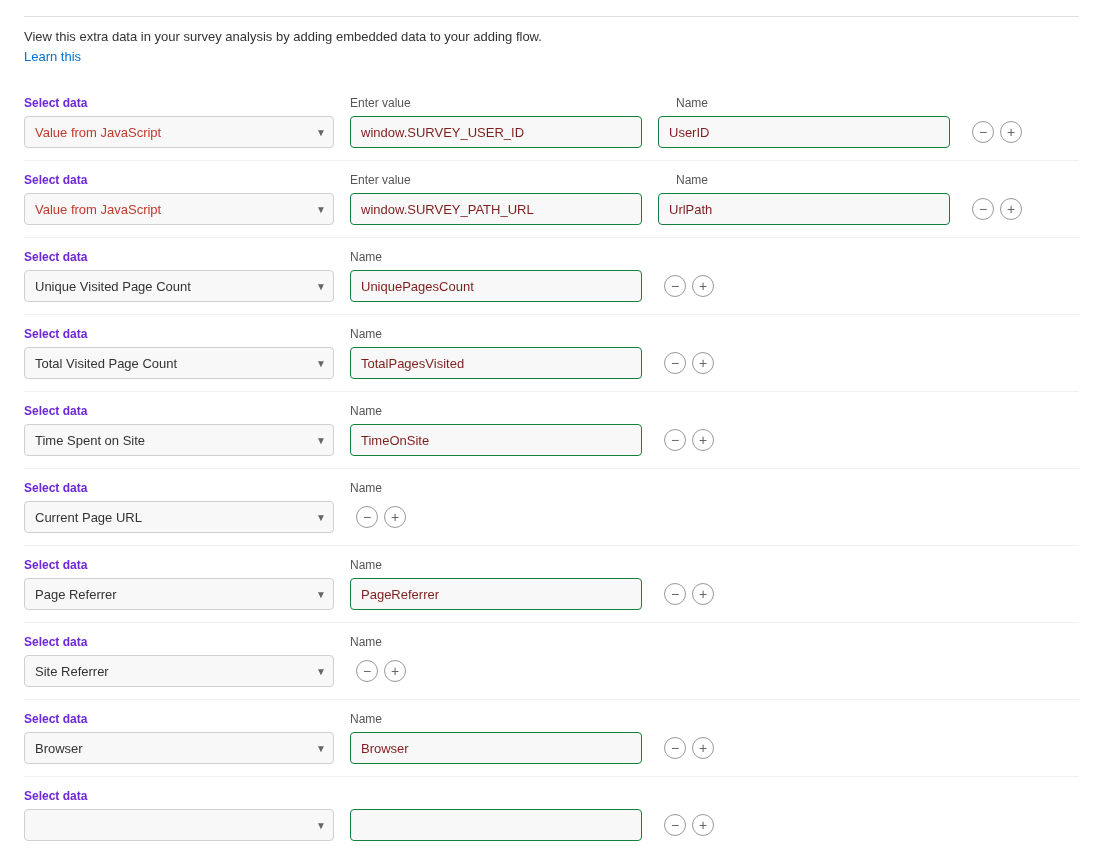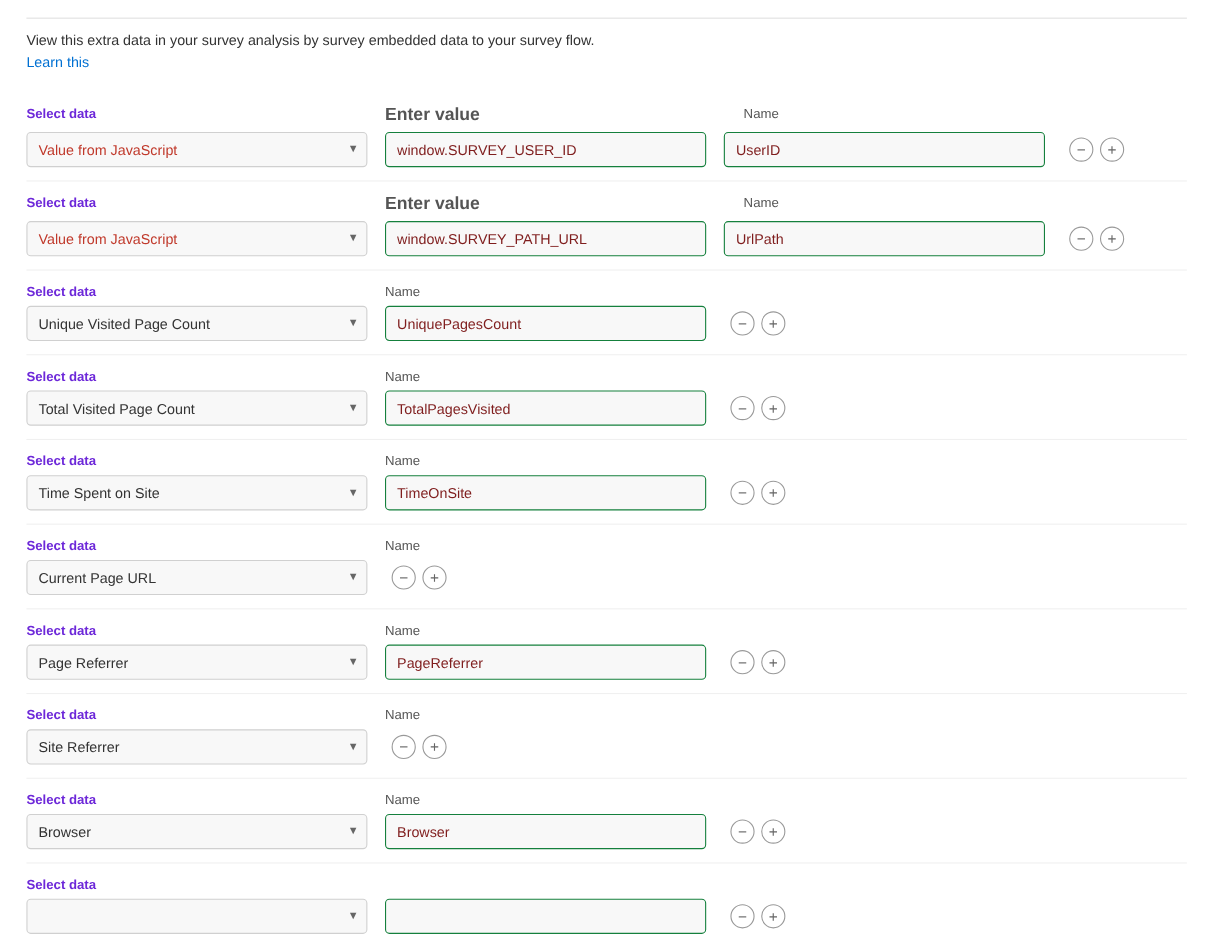--- a/index.html
+++ b/index.html
@@ -58,23 +58,23 @@
 
     .label-select-data {
       width: 310px;
       font-size: 12px;
       color: #6d28d9;
       font-weight: 700;
     }
 
     .label-enter-value {
       width: 310px;
-      font-size: 16px;
+      font-size: 12px;
       color: #555;
-      font-weight: 700;
+      font-weight: 400;
       margin-left: 16px;
     }
 
     .label-name {
       font-size: 12px;
       color: #555;
       font-weight: 500;
       margin-left: 16px;
     }
 
@@ -153,21 +153,21 @@
       font-size: 14px;
       color: #666;
       line-height: 1;
       padding: 0;
     }
   </style>
 </head>
 <body>
 
 <div class="top-info">
-  <p>View this extra data in your survey analysis by survey embedded data to your survey flow.</p>
+  <p>View this extra data in your survey analysis by adding embedded data to your adding flow.</p>
   <a class="learn-more" href="#">Learn this</a>
 </div>
 
 <div class="rows-container" id="rows-container">
 <div class="data-row">
       <div class="row-labels">
         <span class="label-select-data">Select data</span>
         <span class="label-enter-value">Enter value</span>
         <span class="label-name">Name</span>
       </div>

